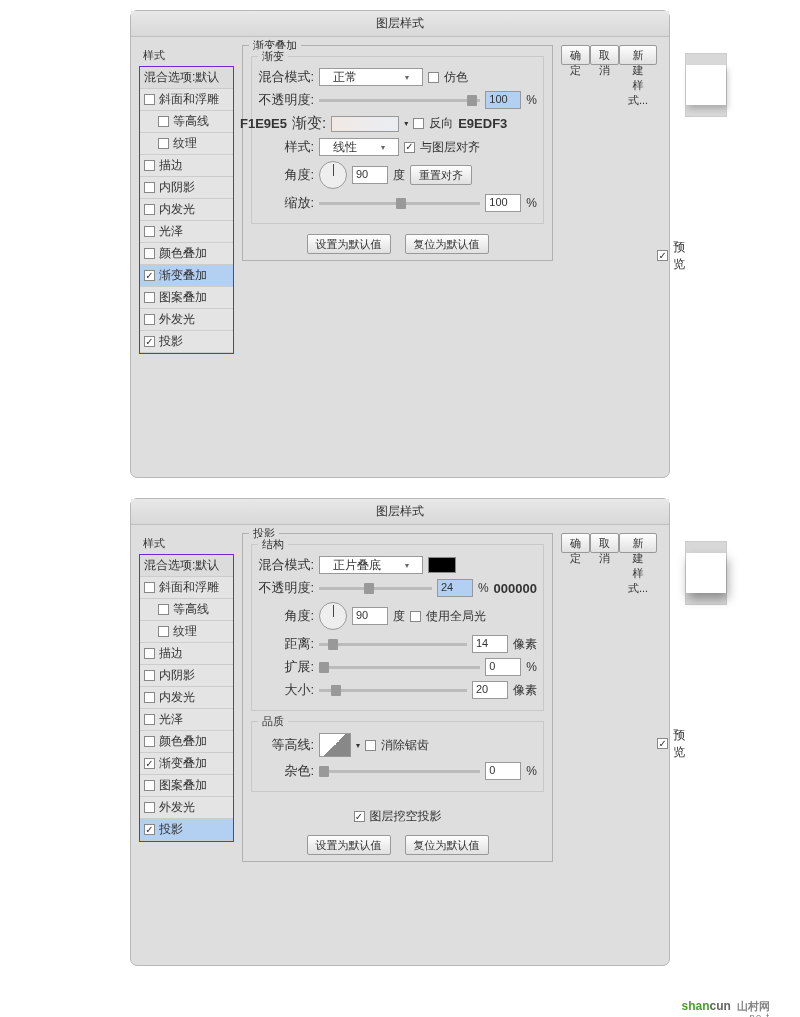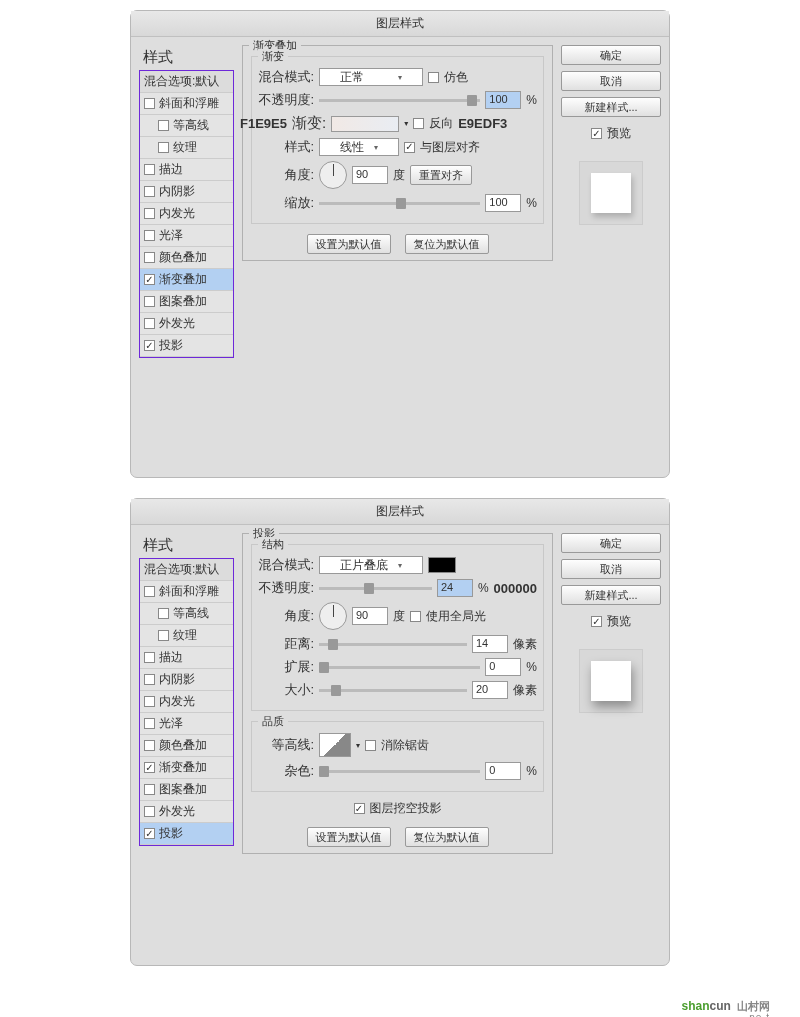--- a/index.html
+++ b/index.html
@@ -1,42 +1,42 @@
 <!DOCTYPE html>
 <html><head>
 <meta charset="utf-8">
 <style>
 *{box-sizing:border-box;margin:0;padding:0;font-family:"SimSun","Microsoft YaHei",sans-serif;font-size:12px;color:#333}
 body{background:#fff;width:800px}
 .dialog{width:540px;margin:10px auto 20px;background:#dedede;border:1px solid #b8b8b8;border-radius:7px}
 .titlebar{text-align:center;padding:4px 0;font-size:12px;border-bottom:1px solid #c0c0c0;background:linear-gradient(#e8e8e8,#d8d8d8)}
 .content{display:flex;padding:8px;gap:8px;min-height:440px}
 .styles-col{width:95px;flex-shrink:0}
-.panel-title{padding:3px 4px;font-size:15px}
+.panel-title{padding:3px 4px;font-size:11px}
 .styles-list{border:1px solid #6d28d9;background:#e4e4e4}
 .style-row{display:flex;align-items:center;padding:2px 4px;border-bottom:1px solid #ccc;gap:4px;cursor:pointer}
 .style-row.indent{padding-left:18px}
 .style-row.selected{background:#b3d0f2}
 .style-row.header{background:#dcdcdc}
 .cb{width:11px;height:11px;border:1px solid #888;background:#fff;display:inline-flex;align-items:center;justify-content:center;flex-shrink:0;font-size:10px;line-height:1}
 .cb.checked::before{content:"✓";color:#333}
 .main-col{flex:1}
 .fieldset{border:1px solid #b0b0b0;padding:6px 8px;position:relative;margin-bottom:6px}
 .legend{position:absolute;top:-8px;left:6px;background:#dedede;padding:0 4px;font-size:11px}
 .sub-field{border:1px solid #c8c8c8;padding:6px 6px;margin-top:4px;position:relative}
 .row{display:flex;align-items:center;gap:5px;margin:5px 0}
 .lbl{width:56px;text-align:right;font-size:13px}
-.select{background:#fff;border:1px solid #999;padding:1px 20px;height:18px;display:flex;align-items:center;justify-content:space-between;font-size:11px}
+.select{background:#fff;border:1px solid #999;padding:1px 13px;height:18px;display:flex;align-items:center;justify-content:space-between;font-size:11px}
 .select .arr{font-size:8px;color:#666}
 .slider{height:3px;background:#bbb;position:relative;flex:1;min-width:80px}
 .slider .thumb{position:absolute;width:10px;height:11px;background:#999;top:-4px;border-radius:1px}
 .input{background:#fff;border:1px solid #999;padding:1px 3px;width:36px;height:18px;text-align:left;font-size:11px}
 .input.hl{background:#b3d0f2}
 .btn{background:linear-gradient(#fefefe,#e0e0e0);border:1px solid #999;border-radius:2px;padding:2px 8px;height:20px;font-size:11px;text-align:center;cursor:pointer}
-.buttons-col{width:100px;flex-shrink:0;display:flex;flex-direction:column;gap:6px}
+.buttons-col{width:100px;flex-shrink:0;display:flex;flex-direction:row;}
 .buttons-col .btn{width:100%}
 .btn-row{display:flex;gap:14px;justify-content:center;margin-top:10px}
 .preview{width:64px;height:64px;background:#d8d8d8;margin:8px auto;border:1px solid #ccc;display:flex;align-items:center;justify-content:center}
 .preview-inner{width:40px;height:40px;background:#fff;box-shadow:2px 4px 6px rgba(0,0,0,0.2)}
 .angle-dial{width:28px;height:28px;border:1px solid #999;border-radius:50%;background:#eee;display:inline-block;position:relative}
 .angle-dial::after{content:"";position:absolute;width:1px;height:12px;background:#444;left:50%;top:2px;transform-origin:bottom}
 .swatch{width:68px;height:16px;border:1px solid #999;background:linear-gradient(90deg,#F1E9E5,#E9EDF3)}
 .color-box{width:28px;height:16px;border:1px solid #888;background:#000}
 .contour-box{width:32px;height:24px;border:1px solid #999;background:linear-gradient(135deg,#fff 50%,#888 50%)}
 .anno{font-size:13px;font-weight:bold;font-family:Arial,sans-serif}
@@ -305,21 +305,21 @@
         </div>
         <div class="row">
           <span class="lbl">杂色:</span>
           <div class="slider">
                 <div class="thumb" style="left:0%"></div>
               </div>
           <span class="input">0</span>
           <span>%</span>
         </div>
       </div>
-      <div class="row" style="justify-content:center;margin-top:8px">
+      <div class="row" style="justify-content:center;margin-top:16px">
         <span class="cb checked"></span>
         <span>图层挖空投影</span>
       </div>
       <div class="btn-row">
         <span class="btn">设置为默认值</span>
         <span class="btn">复位为默认值</span>
       </div>
     </div>
   </div>
   <div class="buttons-col">

